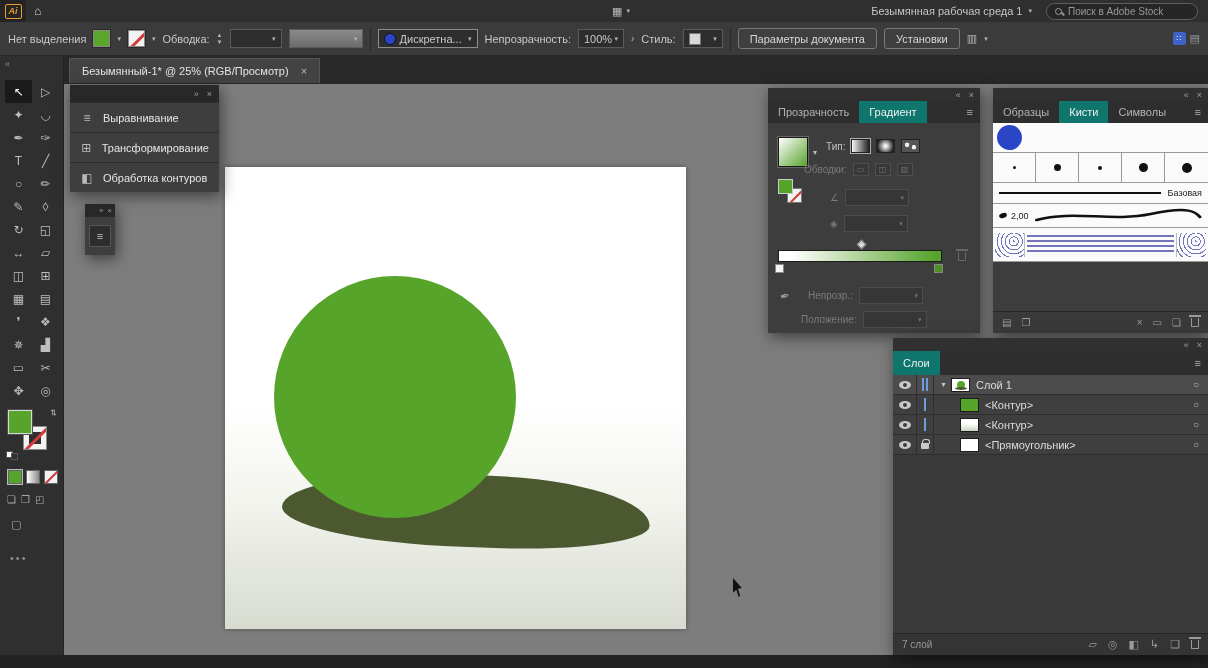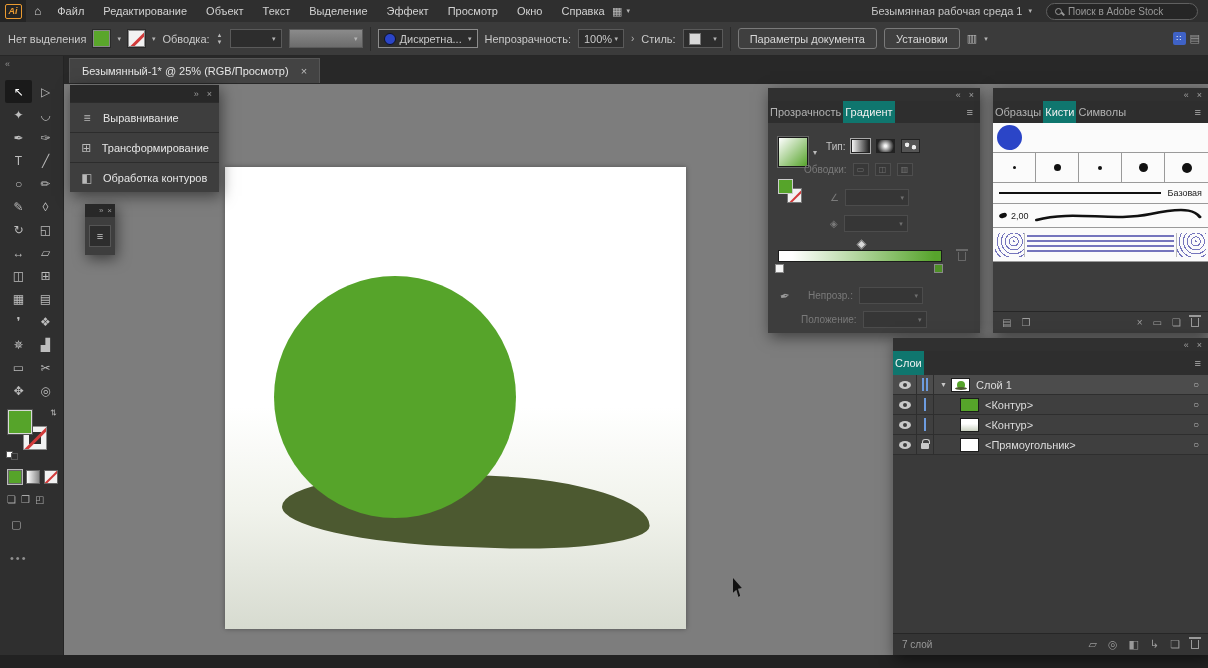--- a/index.html
+++ b/index.html
@@ -96,21 +96,21 @@
   .sphere { position:absolute; left:49px; top:109px; width:242px; height:242px; border-radius:50%; background:#56a42a; }
   .cursor { position:absolute; left:669px; top:494px; width:13px; height:19px; z-index:100; background:#111;
             clip-path:polygon(0 0,0 78%,26% 62%,42% 100%,55% 93%,38% 56%,68% 52%);
             filter:drop-shadow(0 0 1px #fff); }
 
   
   .fpanel { position:absolute; z-index:60; box-shadow:2px 4px 14px rgba(0,0,0,.5); }
   .p-strip { height:13px; background:#303030; display:flex; justify-content:flex-end; align-items:center;
              gap:8px; padding:0 6px; font-size:9px; color:#9f9f9f; }
   .p-tabs { height:22px; background:#2e2e2e; display:flex; align-items:stretch; font-size:11px; color:#b2b2b2; }
-  .p-tab { display:flex; align-items:center; padding:0 2px; }
+  .p-tab { display:flex; align-items:center; padding:0 10px; }
   .p-tab.active { background:#0f766e; color:#f0f0f0; }
   .p-menu { margin-left:auto; align-self:center; padding-right:7px; color:#b2b2b2; font-size:11px; }
 
   
   .align-panel { left:70px; top:85px; width:149px; }
   .ap-head { height:17px; background:#282828; display:flex; align-items:center; justify-content:flex-end;
              gap:8px; padding:0 7px; color:#9a9a9a; font-size:9px; }
   .ap-row { height:30px; background:#3e3e3e; border-top:1px solid #2c2c2c; display:flex; align-items:center;
             gap:9px; padding:0 10px; font-size:11px; color:#e6e6e6; }
   .ap-icon { color:#b9b9b9; font-size:12px; width:14px; text-align:center; }
@@ -209,31 +209,20 @@
   .bottombar { position:absolute; left:0; bottom:0; width:1208px; height:13px; background:#222; z-index:45; }
 </style>
 </head>
 <body>
 
 <header class="topbar">
   <div class="ai-logo">
       <i>Ai</i>
     </div>
   <span class="home-icon icon">⌂</span>
-  <nav class="menubar-items">
-      <span class="menu-item">Файл</span>
-      <span class="menu-item">Редактирование</span>
-      <span class="menu-item">Объект</span>
-      <span class="menu-item">Текст</span>
-      <span class="menu-item">Выделение</span>
-      <span class="menu-item">Эффект</span>
-      <span class="menu-item">Просмотр</span>
-      <span class="menu-item">Окно</span>
-      <span class="menu-item">Справка</span>
-    </nav>
   <div class="app-grid">
     <span class="icon">▦</span>
     <span class="mini-caret icon">▾</span>
   </div>
   <div class="topbar-right">
     <div class="workspace-switcher">
       <span>Безымянная рабочая среда 1</span>
       <span class="mini-caret icon">▾</span>
     </div>
     <div class="adobe-search">

